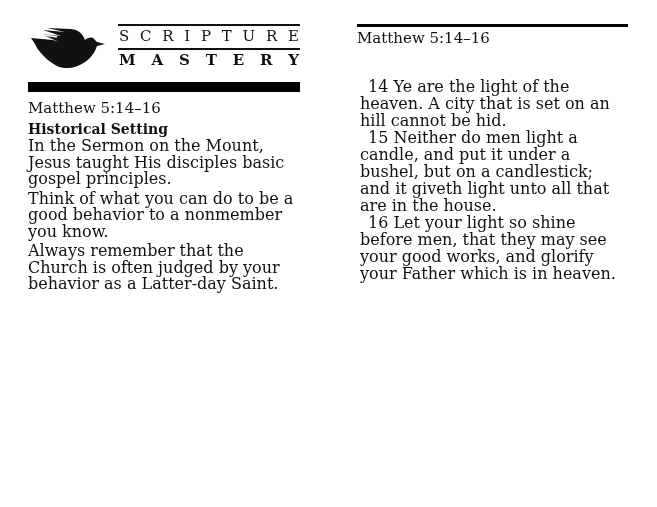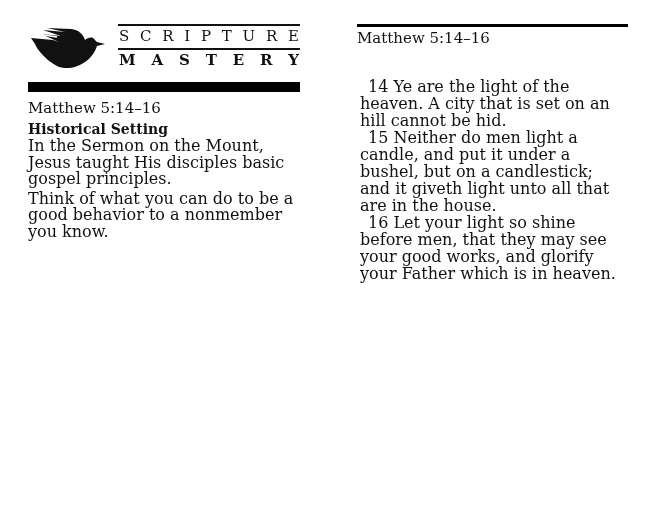--- a/index.html
+++ b/index.html
@@ -67,20 +67,21 @@
   <div class="ref">Matthew 5:14–16</div>
 
   <div class="section">
     <h3>Historical Setting</h3>
     <p>In the Sermon on the Mount, Jesus taught His disciples basic gospel principles.</p>
   </div>
   <div class="section">
     <p>Think of what you can do to be a good behavior to a nonmember you know.</p>
   </div>
   <div class="section">
+    <p>Always remember that the Church is often judged by your behavior as a Latter-day Saint.</p>
   </div>
 </div>
 
 <div class="card" id="right">
   <div class="right-rule"></div>
   <div class="right-ref">Matthew 5:14–16</div>
   <div class="verses">
     <p class="verse"><span class="num">14</span> <span>Ye are the light of the heaven. A city that is set on an hill cannot be hid.</span></p>
     <p class="verse"><span class="num">15</span> <span>Neither do men light a candle, and put it under a bushel, but on a candlestick; and it giveth light unto all that are in the house.</span></p>
     <p class="verse"><span class="num">16</span> <span>Let your light so shine before men, that they may see your good works, and glorify your Father which is in heaven.</span></p>

